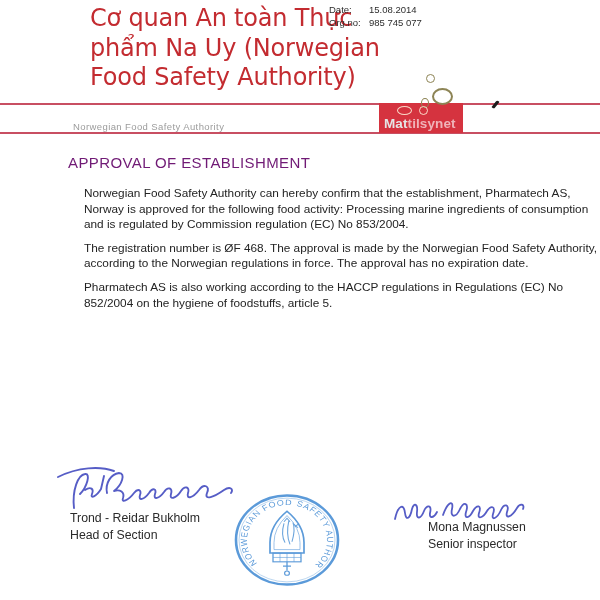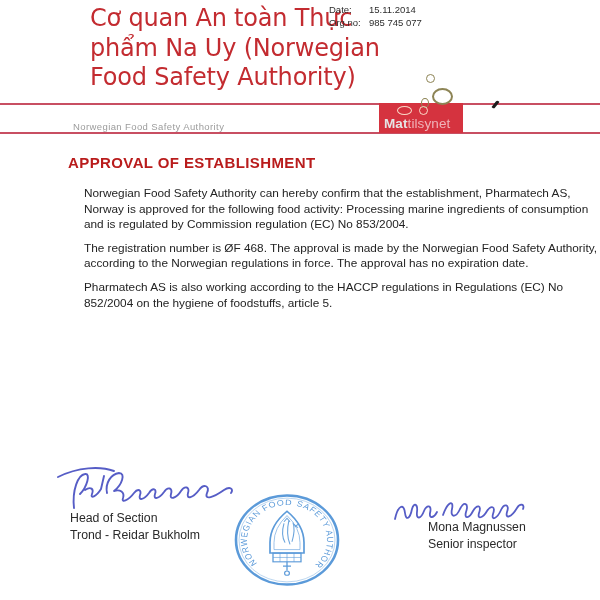--- a/index.html
+++ b/index.html
@@ -24,33 +24,33 @@
     position:absolute;left:73px;top:121px;font-size:9.5px;
     color:var(--subtitle_gray);letter-spacing:0.4px;
   }
   .logo-box{
     position:absolute;left:379px;top:103px;width:84px;height:30px;
     background:var(--banner_red);display:flex;align-items:flex-end;
     padding:0 0 3px 5px;box-sizing:border-box;
   }
   .logo-text{font-size:13.5px;line-height:13px;letter-spacing:0.1px;}
   .logo-bold{color:#e5e5e5;font-weight:bold;}
-  .logo-light{color:#efb3b8;font-weight:normal;}
+  .logo-light{color:#efb3b8;font-weight:bold;}
   .bubble{position:absolute;border-radius:50%;background:transparent;}
   .bubble-olive{border:1.6px solid var(--bubble_olive);}
   .bubble-olive-thick{border:2px solid var(--bubble_olive);}
   .bubble-light{border:1.5px solid rgba(255,244,222,0.85);}
   .ink-speck{
     position:absolute;left:494px;top:100px;width:3px;height:9px;
     background:#1c1c1c;transform:rotate(38deg);border-radius:2px 0 2px 0;
   }
   
   .doc-heading{
     position:absolute;left:68px;top:154px;
-    font-size:15px;font-weight:bold;letter-spacing:0.4px;color:#b91c1c;
+    font-size:15px;font-weight:normal;letter-spacing:0.4px;color:#701a75;
   }
   .paragraphs{position:absolute;left:68px;top:186px;width:530px;}
   .paragraphs p{
     margin:0 0 8px 16px;font-size:11.8px;line-height:15.6px;
     white-space:pre-line;color:#232323;
   }
   
   .sig-svg{position:absolute;}
   .sig-left-text{position:absolute;left:70px;top:510px;font-size:12.3px;line-height:16.5px;color:#2a2a2a;}
   .sig-right-text{position:absolute;left:392px;top:519px;font-size:12.3px;line-height:16.5px;color:#2a2a2a;margin-left:36px;}
@@ -61,21 +61,21 @@
 
 <div class="page">
 
   <div class="org-title">Cơ quan An toàn Thực
 phẩm Na Uy (Norwegian
 Food Safety Authority)</div>
 
   <div class="meta">
     <div class="meta-row">
       <span class="meta-label">Date:</span>
-      <span>15.11.2014</span>
+      <span>15.08.2014</span>
     </div>
     <div class="meta-row">
       <span class="meta-label">Org.no:</span>
       <span>985 745 077</span>
     </div>
   </div>
 
   <div class="rule rule-1"></div>
   <div class="rule rule-2"></div>
 
@@ -104,22 +104,22 @@
 852/2004 on the hygiene of foodstuffs, article 5.</p>
   </div>
 
   <svg class="sig-svg" style="left:52px;top:462px;" width="186" height="52" viewBox="0 0 186 52">
     <g fill="none" stroke="var(--signature_blue)" stroke-width="1.9" stroke-linecap="round" stroke-linejoin="round">
       <path d="M6,15 C26,5 48,4 62,9"></path>
       <path d="M22,46 C20,28 26,13 33,12 C39,11 35,25 28,32 M33,28 C39,24 42,27 40,32 C38,37 44,35 49,27 L52,14 M55,31 C53,21 59,12 67,11 C74,11 70,23 62,29 C68,27 73,30 71,36 C69,41 76,39 82,31 C86,26 90,28 88,33 C86,39 92,38 97,31 C101,25 105,27 103,32 C101,38 107,37 112,30 C116,24 121,26 119,32 C117,38 124,37 129,29 C133,23 138,25 136,31 C134,38 141,36 147,28 C152,21 158,24 155,31 C152,39 162,35 172,28 C178,24 182,27 179,31"></path>
     </g>
   </svg>
   <div class="sig-left-text">
+    <div>Trond - Reidar Bukholm</div>
     <div>Head of Section</div>
-    <div>Trond - Reidar Bukholm</div>
   </div>
 
   <svg class="stamp-svg" width="110" height="96" viewBox="0 0 110 110" preserveAspectRatio="none">
     <g fill="none" stroke="var(--stamp_blue)">
       <circle cx="55" cy="55" r="51" stroke-width="2.6"></circle>
       <circle cx="55" cy="55" r="48" stroke-width="0.8" opacity="0.55"></circle>
       <path id="stampArc" d="M 25.3 81.8 A 40 40 0 1 1 84.7 81.8" stroke="none"></path>
 
       <path d="M55,22 Q38,38 38,58 L38,70 L72,70 L72,58 Q72,38 55,22 Z" stroke-width="1.7"></path>
       <path d="M55,27 Q42,41 42,58 L42,66 L68,66 L68,58 Q68,41 55,27 Z" stroke-width="0.8" opacity="0.8"></path>

